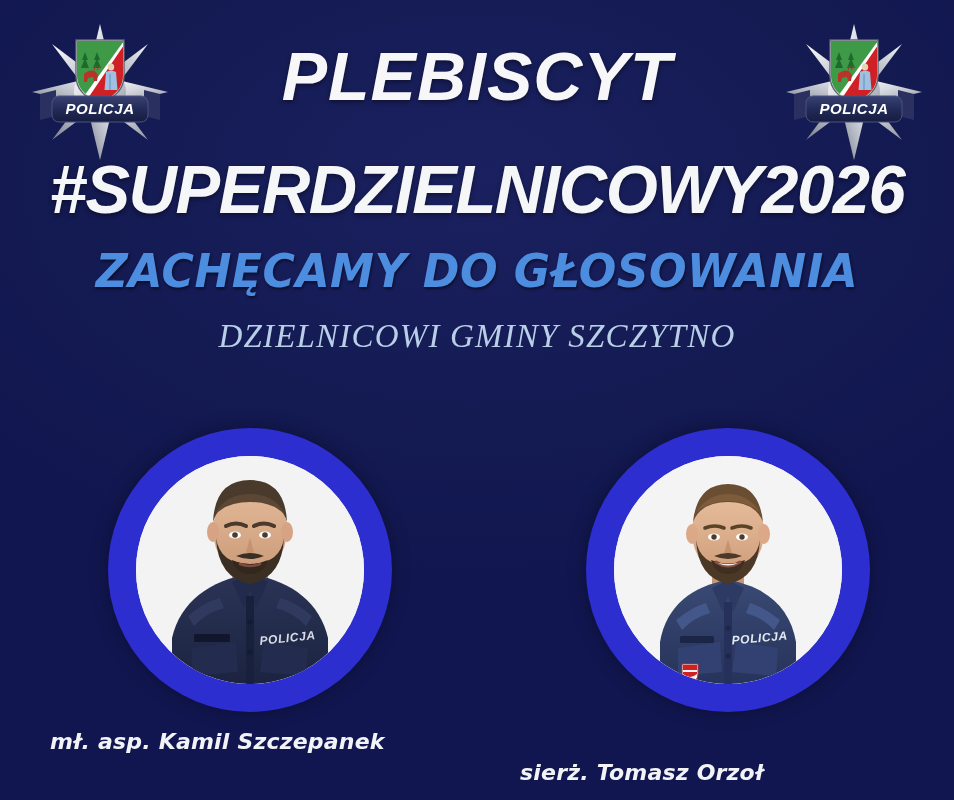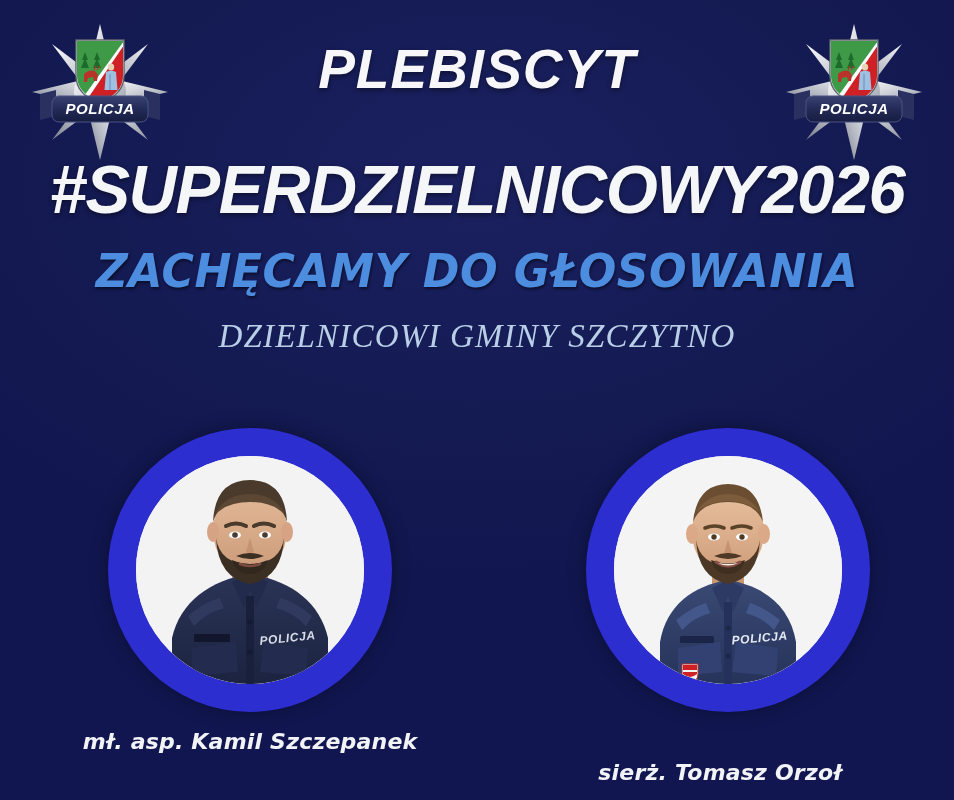--- a/index.html
+++ b/index.html
@@ -34,21 +34,21 @@
   .badge.right { right: 26px; }
 
   
   .title-main {
     position: absolute;
     top: 42px;
     left: 0;
     width: 954px;
     text-align: center;
     color: #f7f7f9;
-    font-size: 55px;
+    font-size: 68px;
     font-weight: bold;
     letter-spacing: 1px;
     line-height: 1;
     font-family: "Liberation Sans", sans-serif;
     text-shadow: 0 2px 5px rgba(0,0,0,0.45);
   }
 
   .title-hash {
     position: absolute;
     top: 155px;
@@ -121,21 +121,21 @@
     border-radius: 50%;
     overflow: hidden;
     background: #f4f4f4;
   }
   .photo-svg { display: block; width: 228px; height: 228px; }
 
   .caption {
     position: absolute;
     top: 729px;
     width: 400px;
-    text-align: center;
+    text-align: left;
     color: #f2f3f6;
     font-size: 22px;
     font-weight: bold;
     font-family: "DejaVu Sans", sans-serif;
     letter-spacing: 0.2px;
   }
   .caption.one { left: 50px; }
   .caption.two { left: 520px; margin-top: 31px; }
 </style>
 </head>

